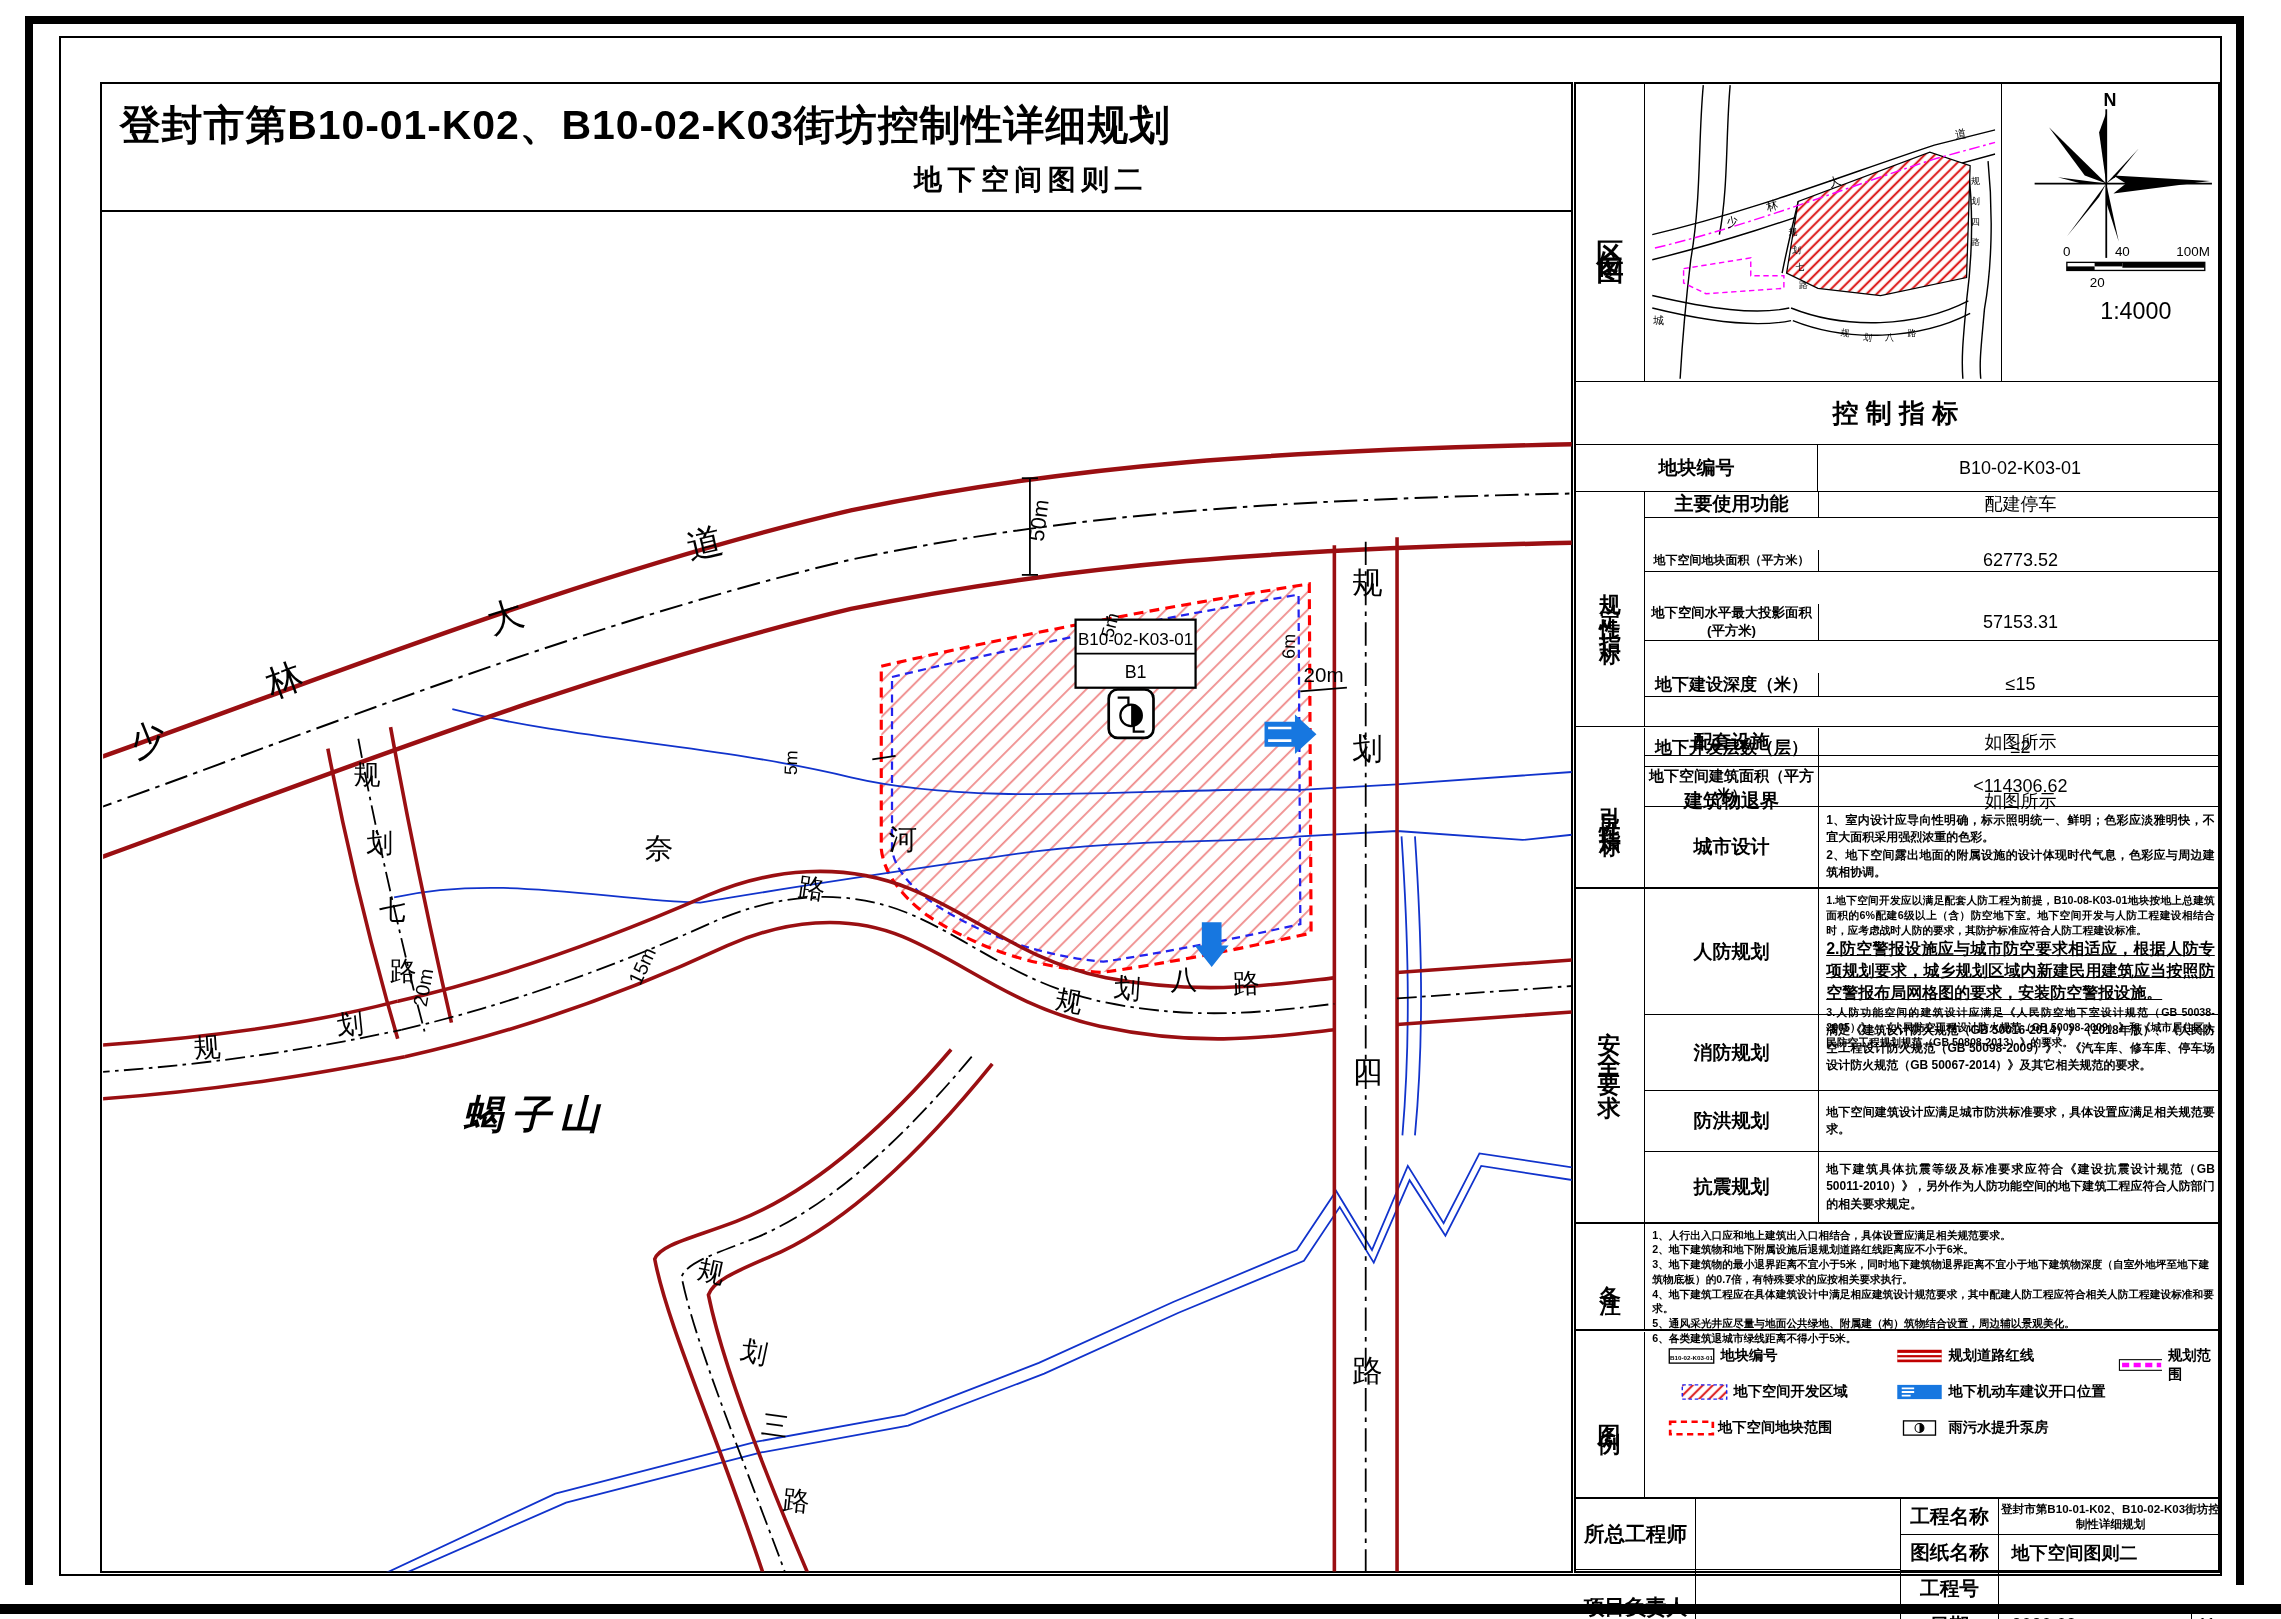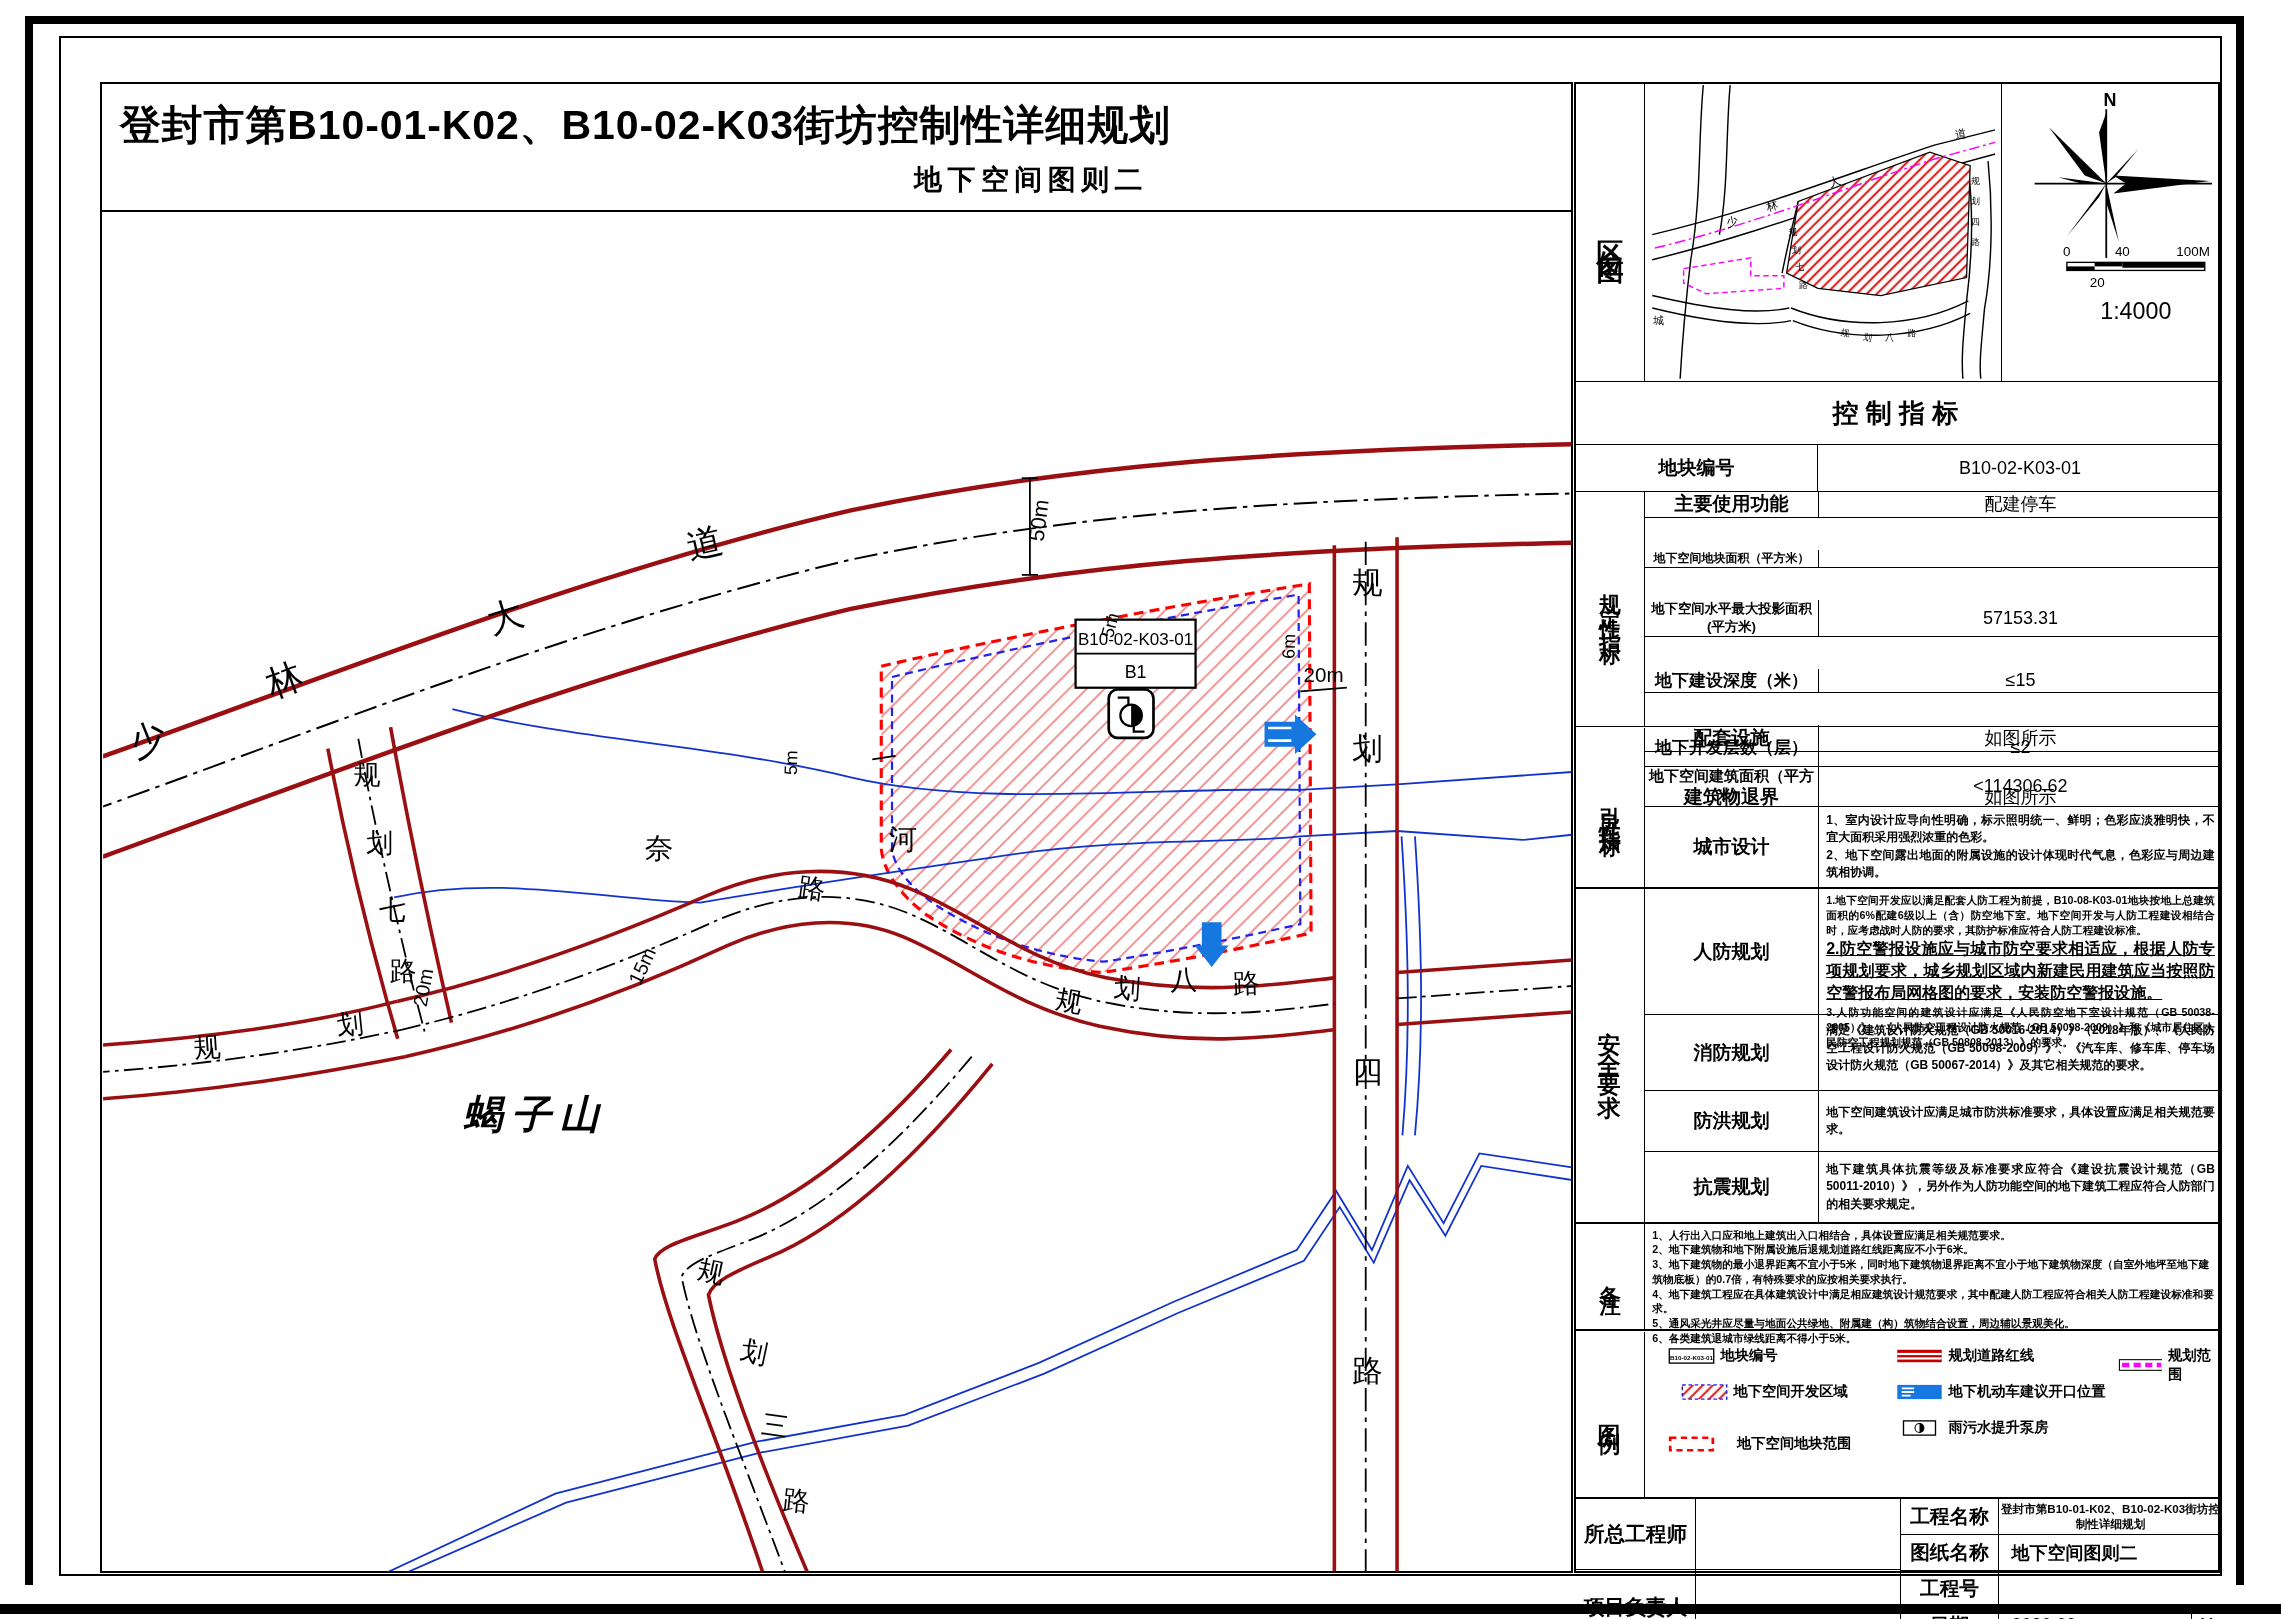--- a/index.html
+++ b/index.html
@@ -249,20 +249,21 @@
 
     <div class="abs" style="left:0;top:407px;width:646px;height:236px;border-bottom:1.8px solid #000;display:flex;">
       <div class="cellT vtext" style="width:68px;border-right:1.8px solid #000;font-size:21.5px;font-weight:bold;letter-spacing:12.5px;">规定性指标</div>
       <div style="flex:1;display:flex;flex-direction:column;gap:32px;">
         <div style="height:43px;display:flex;border-bottom:1.8px solid #000;">
           <div class="cellT tbl-label" style="width:173px;border-right:1.8px solid #000;">主要使用功能</div>
           <div class="cellT tbl-value" style="flex:1;">配建停车</div>
         </div>
         <div style="height:43px;display:flex;border-bottom:1.8px solid #000;">
           <div class="cellT tbl-label" style="width:173px;border-right:1.8px solid #000;font-size:12px;">地下空间地块面积（平方米）</div>
+          <div class="cellT tbl-value" style="flex:1;">62773.52</div>
         </div>
         <div style="height:43px;display:flex;border-bottom:1.8px solid #000;">
           <div class="cellT tbl-label" style="width:173px;border-right:1.8px solid #000;font-size:13.4px;">地下空间水平最大投影面积(平方米)</div>
           <div class="cellT tbl-value" style="flex:1;">57153.31</div>
         </div>
         <div style="height:36px;display:flex;border-bottom:1.8px solid #000;">
           <div class="cellT tbl-label" style="width:173px;border-right:1.8px solid #000;font-size:17px;">地下建设深度（米）</div>
           <div class="cellT tbl-value" style="flex:1;">≤15</div>
         </div>
         <div style="height:36px;display:flex;border-bottom:1.8px solid #000;">
@@ -375,21 +376,21 @@
           <span>地下空间开发区域</span>
         </div>
         <div class="abs" style="left:251px;top:50px;display:flex;align-items:center;gap:5.4px;">
           <svg width="47" height="16" viewBox="0 0 52 18">
               <rect x="1" y="1" width="50" height="16" fill="#1777e0"></rect>
               <path d="M6,5 h14 M6,9 h14 M6,13 h10" stroke="#fff" stroke-width="2"></path>
             </svg>
           <span>地下机动车建议开口位置</span>
         </div>
 
-        <div class="abs" style="left:23px;top:102px;display:flex;align-items:center;gap:22px;">
+        <div class="abs" style="left:23px;top:86px;display:flex;align-items:center;gap:3px;">
           <svg width="47" height="16" viewBox="0 0 52 18">
               <rect x="2" y="2" width="48" height="14" fill="#fff" stroke="#ff0000" stroke-width="3" stroke-dasharray="7 5"></rect>
             </svg>
           <span>地下空间地块范围</span>
         </div>
         <div class="abs" style="left:251px;top:86px;display:flex;align-items:center;gap:5.4px;">
           <svg width="47" height="16" viewBox="0 0 52 18">
               <rect x="8" y="1" width="36" height="16" fill="#fff" stroke="#000" stroke-width="1.5"></rect>
               <circle cx="26" cy="9" r="5" fill="#fff" stroke="#000" stroke-width="1.2"></circle>
               <path d="M26,4 a5,5 0 0 1 0,10 z" fill="#000"></path>

